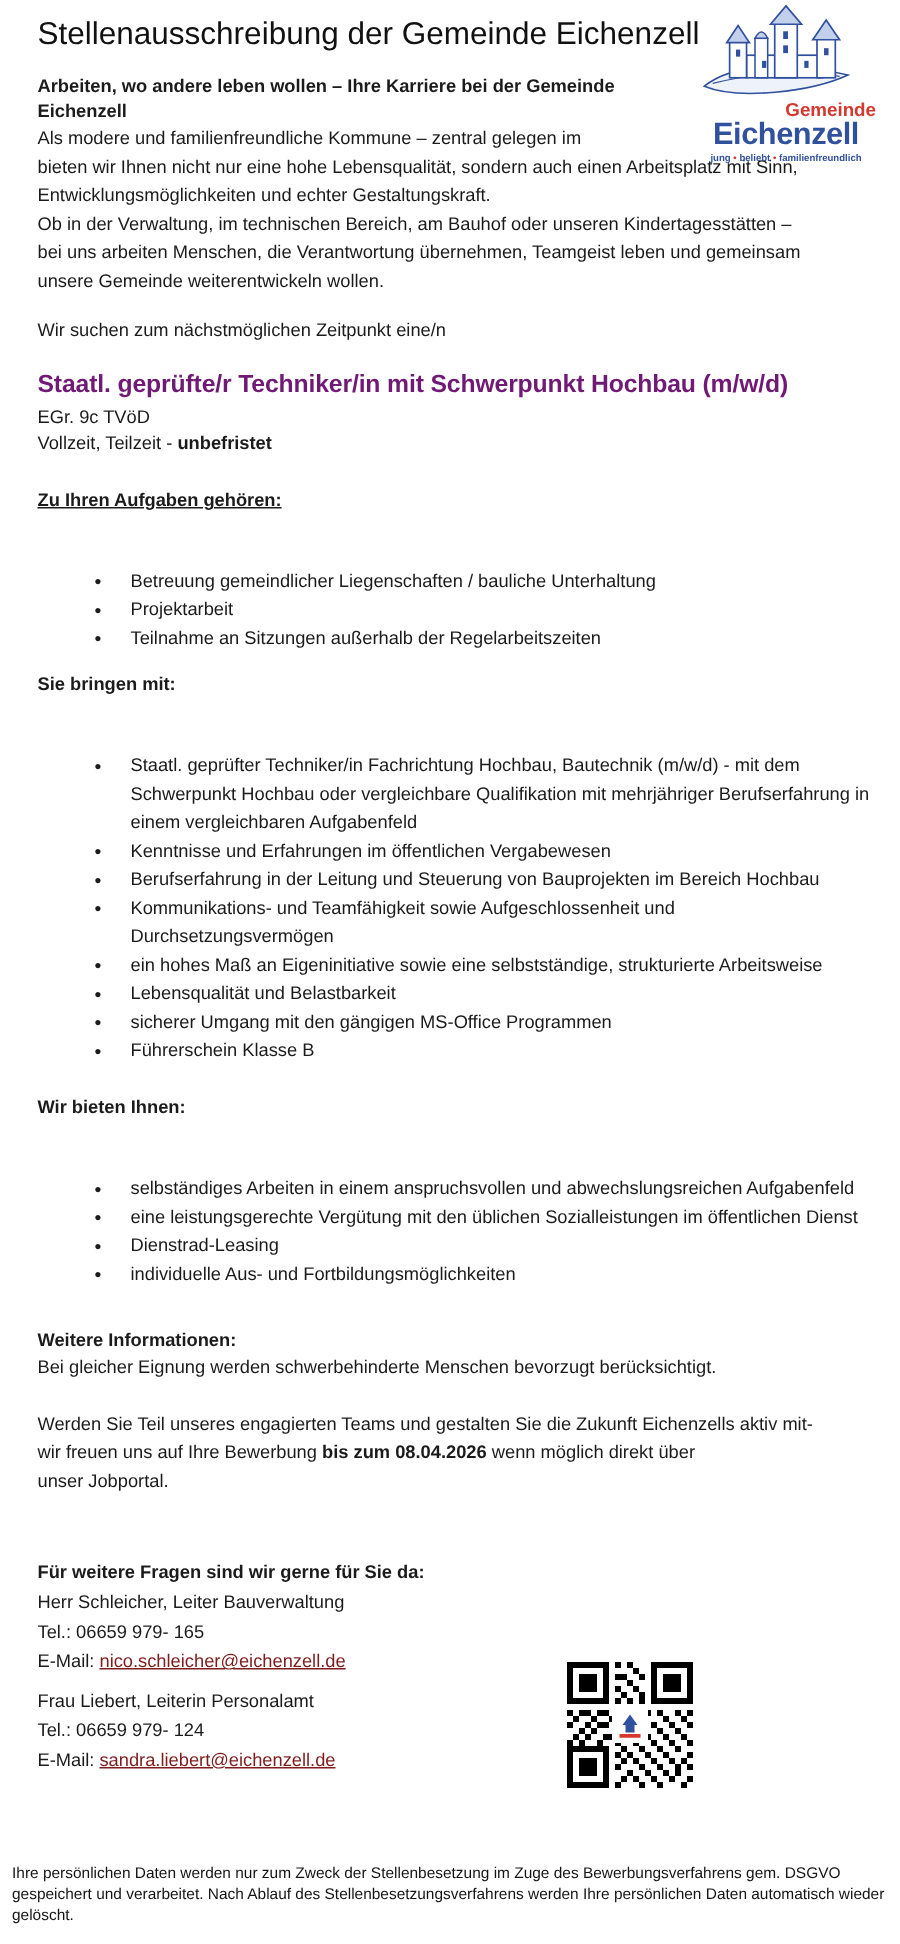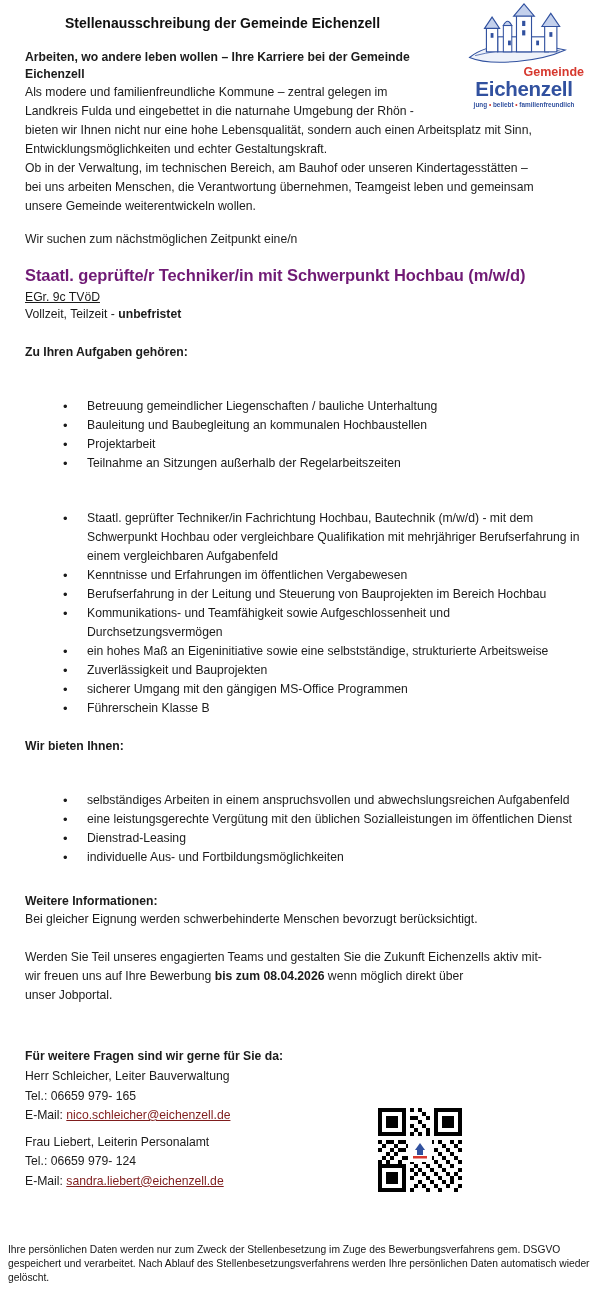--- a/index.html
+++ b/index.html
@@ -2,32 +2,32 @@
 <html><head>
 <meta charset="utf-8">
 <style>
   html,body{margin:0;padding:0;background:#ffffff;}
   .page{position:relative;width:600px;height:1296px;background:#ffffff;overflow:hidden;
         font-family:"Liberation Sans",sans-serif;color:#1b1b1b;}
   .content{padding:0 15px 0 25px;}
   h1,h2,h3,p,ul{margin:0;padding:0;}
   .line{display:block;white-space:nowrap;}
 
-  .doc-title{margin-top:13px;font-size:14px;line-height:20px;font-weight:700;color:#111;margin-left:40px;}
+  .doc-title{margin-top:13px;font-size:21px;line-height:20px;font-weight:400;color:#111;}
   .subtitle{margin-top:16px;font-size:12.2px;font-weight:700;line-height:17px;}
   .intro{font-size:12.2px;line-height:19px;}
   .seek{margin-top:14px;font-size:12.2px;line-height:19px;}
 
   .job-title{margin-top:15px;font-size:16.5px;line-height:22px;font-weight:700;letter-spacing:-0.1px;color:#701a75;white-space:nowrap;}
   .meta{font-size:12.2px;line-height:17px;}
-  .meta-first{margin-top:3px;text-decoration:underline;}
+  .meta-first{margin-top:3px;}
   .b{font-weight:700;}
 
   .sec-h{font-size:12.2px;line-height:17px;font-weight:700;}
-  .mt-tasks{margin-top:21px;}
+  .mt-tasks{margin-top:21px;text-decoration:underline;}
   .mt-profile{margin-top:13px;}
   .mt-offer{margin-top:20px;}
   .mt-info{margin-top:26px;}
   .mt-contact{margin-top:43px;}
 
   ul.blist{list-style:none;font-size:12.2px;line-height:19px;padding-left:62px;margin-top:36px;}
   ul.blist li{position:relative;}
   ul.blist li::before{content:"\2022";position:absolute;left:-24px;top:0;font-size:13px;}
   .tasks-ul{margin-top:24px;}
   .profile-ul{margin-top:20px;}
@@ -93,49 +93,48 @@
 
     <h1 class="doc-title">Stellenausschreibung der Gemeinde Eichenzell</h1>
 
     <h2 class="subtitle">
       <span class="line">Arbeiten, wo andere leben wollen – Ihre Karriere bei der Gemeinde</span>
       <span class="line">Eichenzell</span>
     </h2>
 
     <p class="intro">
       <span class="line">Als modere und familienfreundliche Kommune – zentral gelegen im</span>
-      <span class="line">Landkreis Fulda und eingebettet in die naturnahe Umgebung der Rhön -</span>
       <span class="line">bieten wir Ihnen nicht nur eine hohe Lebensqualität, sondern auch einen Arbeitsplatz mit Sinn,</span>
       <span class="line">Entwicklungsmöglichkeiten und echter Gestaltungskraft.</span>
       <span class="line">Ob in der Verwaltung, im technischen Bereich, am Bauhof oder unseren Kindertagesstätten –</span>
       <span class="line">bei uns arbeiten Menschen, die Verantwortung übernehmen, Teamgeist leben und gemeinsam</span>
       <span class="line">unsere Gemeinde weiterentwickeln wollen.</span>
     </p>
 
     <p class="seek">Wir suchen zum nächstmöglichen Zeitpunkt eine/n</p>
 
     <h2 class="job-title">Staatl. geprüfte/r Techniker/in mit Schwerpunkt Hochbau (m/w/d)</h2>
     <p class="meta meta-first">EGr. 9c TVöD</p>
     <p class="meta"><span>Vollzeit, Teilzeit - </span><span class="b">unbefristet</span></p>
 
     <h3 class="sec-h mt-tasks">Zu Ihren Aufgaben gehören:</h3>
     <ul class="blist tasks-ul">
       <li>Betreuung gemeindlicher Liegenschaften / bauliche Unterhaltung</li>
-      <li>Bauleitung und Baubegleitung an kommunalen Hochbaustellen</li>
       <li>Projektarbeit</li>
       <li>Teilnahme an Sitzungen außerhalb der Regelarbeitszeiten</li>
     </ul>
 
+    <h3 class="sec-h mt-profile">Sie bringen mit:</h3>
     <ul class="blist profile-ul">
       <li>Staatl. geprüfter Techniker/in Fachrichtung Hochbau, Bautechnik (m/w/d) - mit dem Schwerpunkt Hochbau oder vergleichbare Qualifikation mit mehrjähriger Berufserfahrung in einem vergleichbaren Aufgabenfeld</li>
       <li>Kenntnisse und Erfahrungen im öffentlichen Vergabewesen</li>
       <li>Berufserfahrung in der Leitung und Steuerung von Bauprojekten im Bereich Hochbau</li>
       <li>Kommunikations- und Teamfähigkeit sowie Aufgeschlossenheit und Durchsetzungsvermögen</li>
       <li>ein hohes Maß an Eigeninitiative sowie eine selbstständige, strukturierte Arbeitsweise</li>
-      <li>Zuverlässigkeit und Bauprojekten</li>
+      <li>Lebensqualität und Belastbarkeit</li>
       <li>sicherer Umgang mit den gängigen MS-Office Programmen</li>
       <li>Führerschein Klasse B</li>
     </ul>
 
     <h3 class="sec-h mt-offer">Wir bieten Ihnen:</h3>
     <ul class="blist offer-ul">
       <li>selbständiges Arbeiten in einem anspruchsvollen und abwechslungsreichen Aufgabenfeld</li>
       <li>eine leistungsgerechte Vergütung mit den üblichen Sozialleistungen im öffentlichen Dienst</li>
       <li>Dienstrad-Leasing</li>
       <li>individuelle Aus- und Fortbildungsmöglichkeiten</li>

